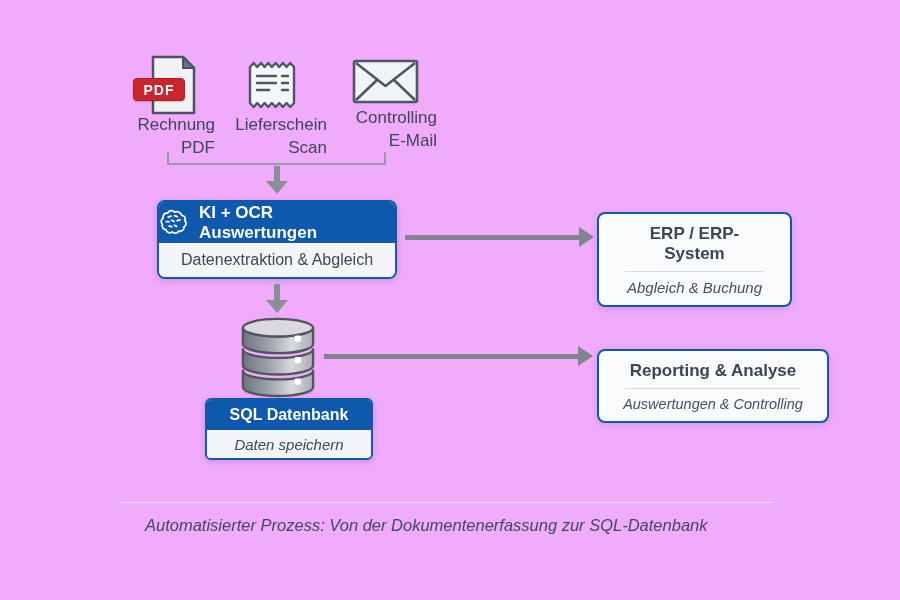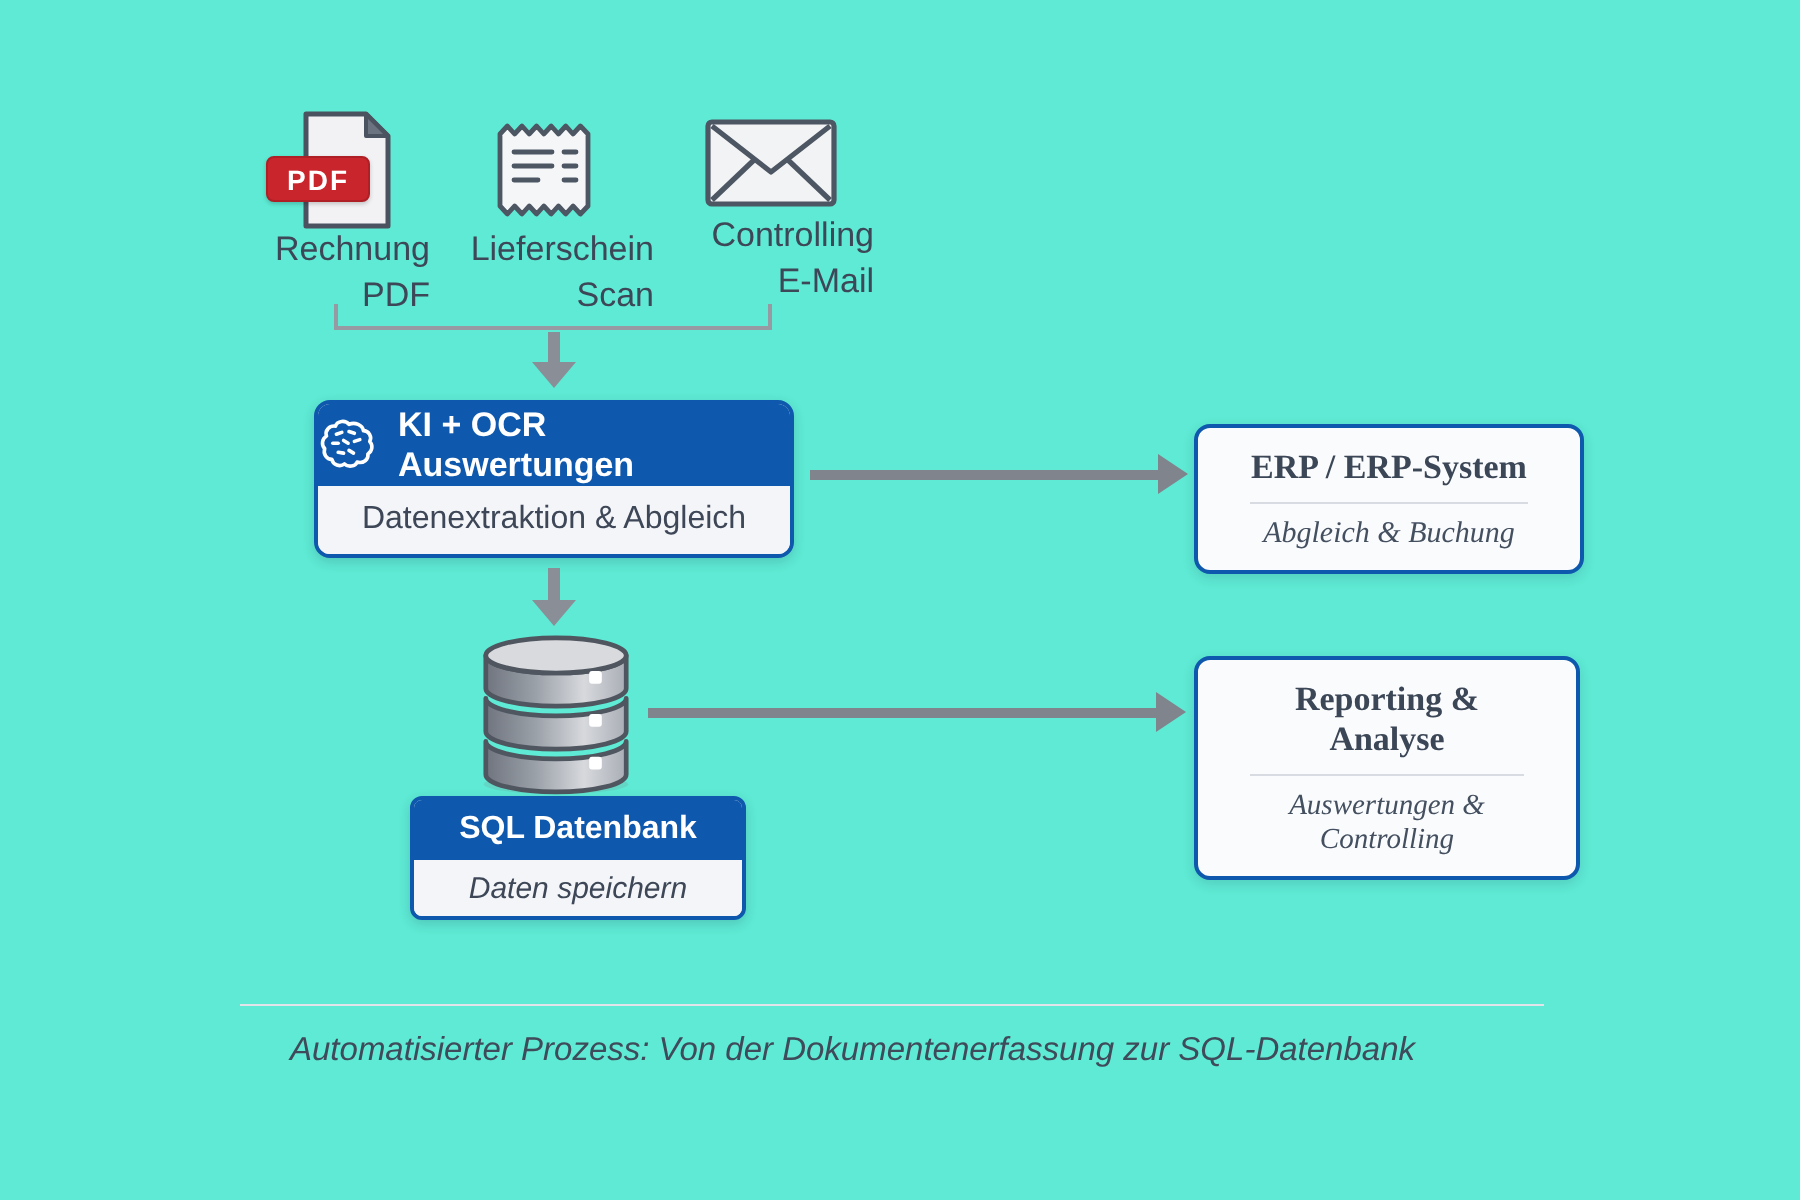--- a/index.html
+++ b/index.html
@@ -1,18 +1,18 @@
 <!DOCTYPE html>
 <html><head>
 <meta charset="utf-8">
 <style>
   * { margin:0; padding:0; box-sizing:border-box; }
   html,body { width:900px; height:600px; }
   body { font-family:"Liberation Sans", sans-serif; background:#fdfdfe; overflow:hidden; }
-  #canvas { position:relative; width:900px; height:600px; background:#5eead4; }
+  #canvas { position:relative; width:900px; height:600px; background:#f0abfc; }
 
   .abs { position:absolute; }
 
   
   .src-label { text-align:right; font-size:17px; line-height:23px; color:#3d4757; }
 
   
   .line { background:#969aa2; }
 
   
@@ -20,21 +20,21 @@
   .arrow-head-r { width:0; height:0; border-top:10px solid transparent; border-bottom:10px solid transparent; border-left:15px solid #7f848d; }
   .arrow-shaft-v { width:6px; background:#8a8f97; }
   .arrow-head-d { width:0; height:0; border-left:11px solid transparent; border-right:11px solid transparent; border-top:13px solid #8a8f97; }
 
   
   .hdr-box { border:2px solid #0e58ad; border-radius:8px; overflow:hidden; background:#f4f5f8; box-shadow:0 2px 6px rgba(30,40,70,.18); }
   .hdr-box .hd { background:#0e58ad; color:#fff; display:flex; align-items:center; justify-content:center; gap:9px; font-weight:bold; }
   .hdr-box .bd { display:flex; align-items:center; justify-content:center; color:#3d4757; background:#f4f5f8; }
 
   
-  .info-box { background:#fafbfd; border:2px solid #0e58ad; border-radius:8px; box-shadow:0 2px 6px rgba(30,40,70,.15); padding:10px 22px 9px; text-align:center;font-family:Liberation Serif, serif; }
+  .info-box { background:#fafbfd; border:2px solid #0e58ad; border-radius:8px; box-shadow:0 2px 6px rgba(30,40,70,.15); padding:10px 22px 9px; text-align:center; }
   .info-box .ttl { font-size:17px; font-weight:bold; color:#3b4656; }
   .info-box .dvd { height:1px; background:#d8dbe2; margin:7px 4px; }
   .info-box .sub { font-size:14.5px; font-style:italic; color:#445060;text-align:center; }
 
   .pdf-badge { position:absolute; left:-15px; top:24px; width:52px; height:23px; background:#c9252c; border:1px solid #ae1f26; border-radius:4px; color:#fff; font-weight:bold; font-size:14px; letter-spacing:1px; display:flex; align-items:center; justify-content:center; box-shadow:0 1px 2px rgba(0,0,0,.2); }
 
   .caption-rule { height:1px; background:#e2e4e9; }
   .caption { font-size:16.5px; font-style:italic; color:#3f4a5a; }
 </style>
 </head>
@@ -157,21 +157,21 @@
         <rect x="57" y="66" width="6.5" height="6.5" rx="1.5"></rect>
       </g>
     </svg>
   </div>
 
   <div>
     <div class="abs arrow-shaft-h" style="left:324px; top:354px; width:254px;"></div>
     <div class="abs arrow-head-r" style="left:578px; top:346px;"></div>
   </div>
 
-  <div class="abs info-box" style="left:597px; top:328px; width:193px;">
+  <div class="abs info-box" style="left:597px; top:349px; width:232px;">
     <div class="ttl">Reporting &amp; Analyse</div>
     <div class="dvd"></div>
     <div class="sub">Auswertungen &amp; Controlling</div>
   </div>
 
   <div class="abs hdr-box" style="left:205px; top:398px; width:168px; border-radius:6px;">
     <div class="hd" style="height:30px; font-size:16px;">
       <span>SQL Datenbank</span>
     </div>
     <div class="bd" style="height:28px; font-size:15px; font-style:italic;">

